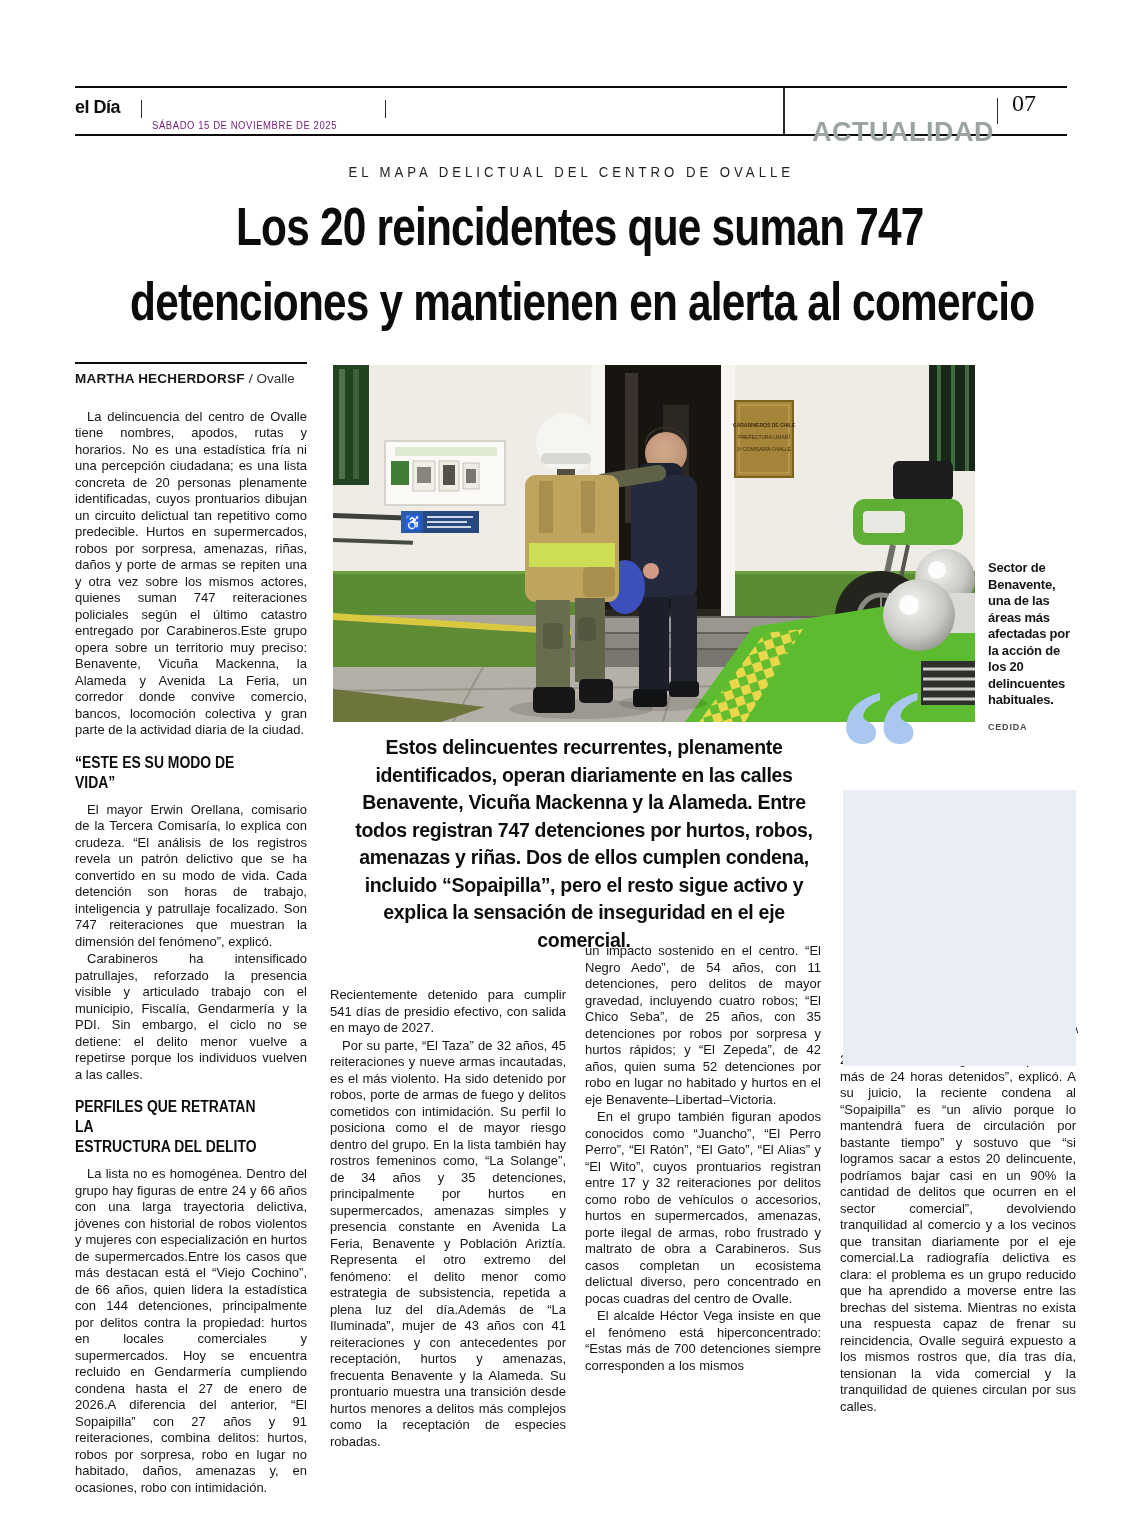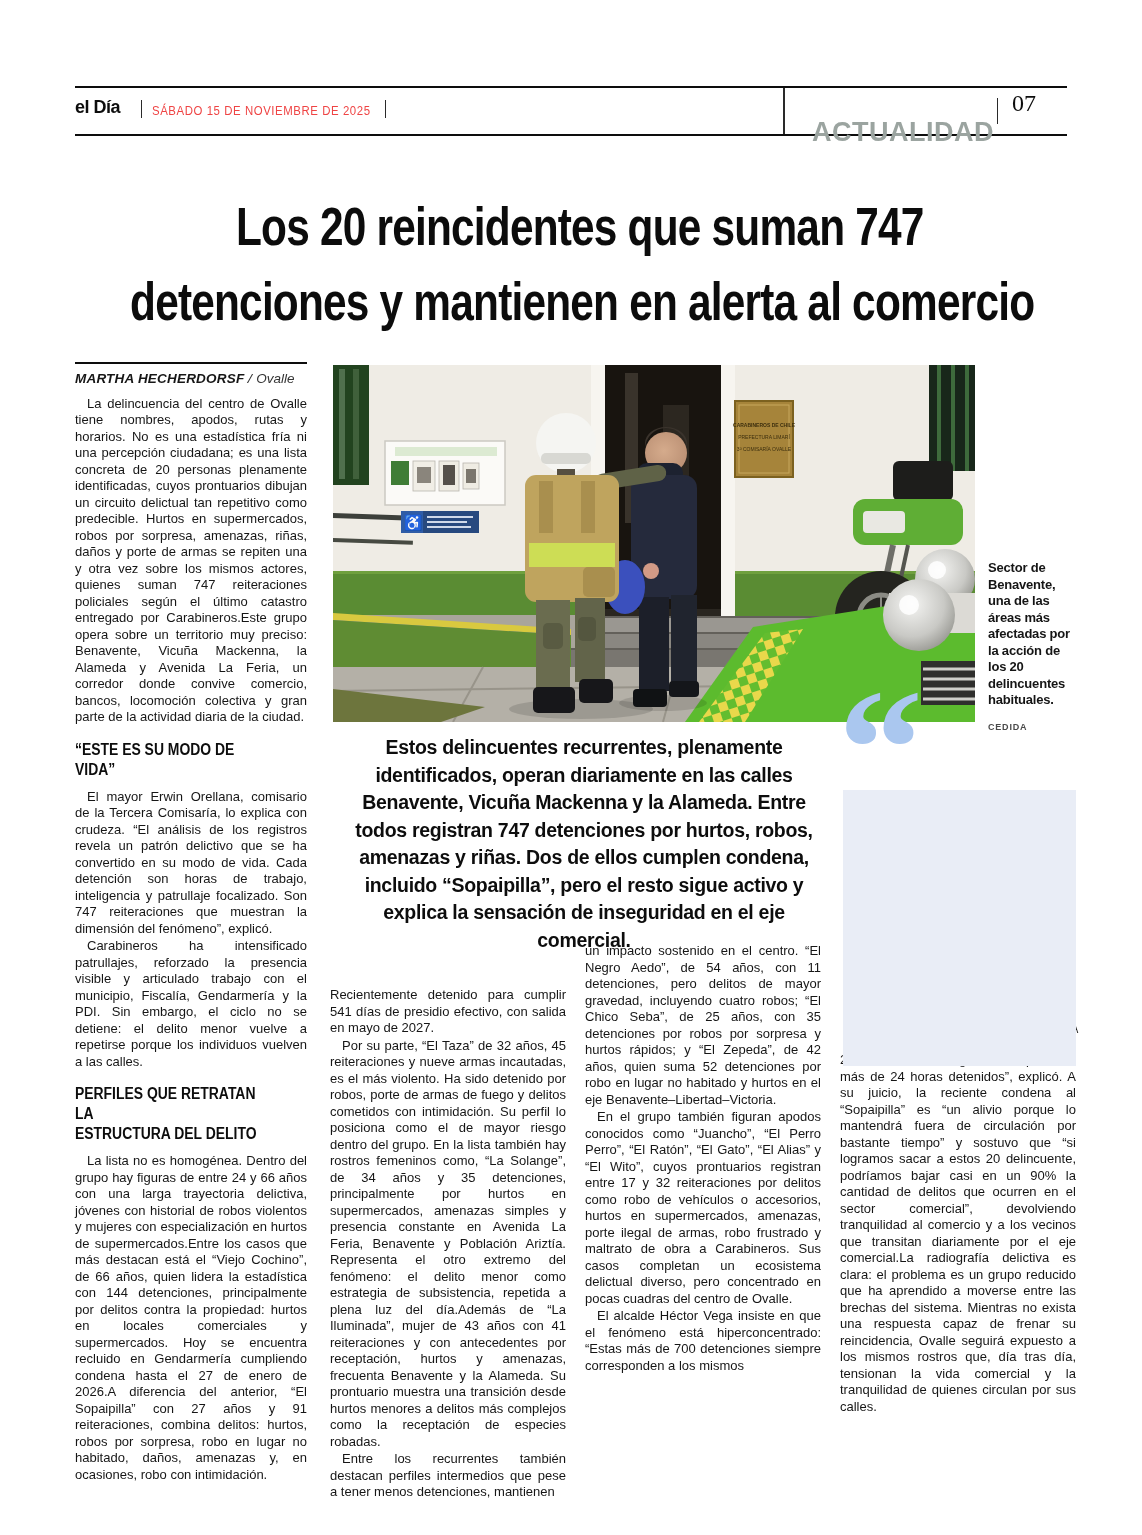--- a/index.html
+++ b/index.html
@@ -2,40 +2,40 @@
 <html lang="es"><head>
 <meta charset="utf-8">
 <style>
   html,body{margin:0;padding:0;background:#e8e8e8;}
   .page{position:relative;width:1142px;height:1535px;background:#ffffff;
         font-family:"Liberation Sans",sans-serif;color:#111;overflow:hidden;margin:0 auto;}
   .rule{position:absolute;background:#0d0d0d;}
   
   .brand{position:absolute;left:75px;top:97px;font-size:18px;font-weight:bold;letter-spacing:-0.5px;color:#0d0d0d;}
   .hdr-bar{position:absolute;width:1px;background:#2a2a2a;}
-  .hdr-date{position:absolute;left:152px;top:104px;font-size:12px;color:#ef4444;letter-spacing:0.6px;}
+  .hdr-date{position:absolute;left:152px;top:120px;font-size:10px;color:#701a75;letter-spacing:0.6px;}
   .hdr-date span{display:inline-block;transform:scaleX(.95);transform-origin:0 50%;}
   .section{position:absolute;left:812px;top:93px;font-size:27px;font-weight:bold;letter-spacing:0.5px;color:#9ba4a0;margin-top:24px;}
   .pageno{position:absolute;left:1012px;top:90px;font-family:"Liberation Serif",serif;font-size:24px;color:#0d0d0d;}
   
   .kicker{position:absolute;left:0;top:163px;width:1142px;text-align:center;font-size:15px;color:#222;}
   .kicker span{display:inline-block;transform:scaleX(.88);letter-spacing:4.5px;font-weight:500;}
   .headline{position:absolute;left:0;top:196px;width:1142px;text-align:center;color:#0c0c0c;}
   .headline .hl{display:block;line-height:62px;padding-left:17px;}
   .headline .hl span{display:inline-block;transform:scaleX(.8);transform-origin:50% 50%;
       font-size:53px;font-weight:bold;letter-spacing:-1px;white-space:nowrap;}
   
   .col{position:absolute;font-size:13px;line-height:16.5px;text-align:justify;color:#161616;}
   .col p{margin:0 0 1px 0;text-indent:12px;hyphens:auto;}
   .col p.noindent{text-indent:0;}
   .col p + p{margin-top:1px;}
   .subhead{font-weight:bold;font-size:16px;line-height:20px;margin:14px 0 9px 0;color:#0d0d0d;text-align:left;}
   .subhead span{display:inline-block;transform:scaleX(.87);transform-origin:0 50%;white-space:pre-line;letter-spacing:0;}
   .byline-rule{height:2px;background:#0d0d0d;width:232px;margin-bottom:7px;}
-  .byline{font-size:13.5px;margin-bottom:8px;text-align:left;font-style:italic;}
+  .byline{font-size:13.5px;margin-bottom:21px;text-align:left;}
   .byline .au{font-weight:bold;letter-spacing:0.2px;}
   .byline .sl{display:inline-block;transform:rotate(0deg) scaleX(1.1);margin:0 4px;color:#333;}
   .byline .loc{color:#333;}
   
   .photo{position:absolute;left:333px;top:365px;width:642px;height:357px;overflow:hidden;background:#efede7;}
   
   .caption{position:absolute;left:988px;top:560px;width:92px;font-size:13px;line-height:16.5px;
            font-weight:bold;letter-spacing:-0.2px;color:#151515;text-align:left;}
   .credit{margin-top:10px;font-size:9px;font-weight:bold;letter-spacing:0.8px;color:#4a4a4a;}
   
@@ -62,20 +62,21 @@
   <div class="hdr-bar" style="left:783px;top:88px;height:46px;width:2px;"></div>
 
   <div class="brand">el Día</div>
   <div class="hdr-bar" style="left:141px;top:100px;height:18px;"></div>
   <div class="hdr-date"><span>SÁBADO 15 DE NOVIEMBRE DE 2025</span></div>
   <div class="hdr-bar" style="left:385px;top:100px;height:18px;"></div>
   <div class="section">ACTUALIDAD</div>
   <div class="hdr-bar" style="left:997px;top:98px;height:26px;"></div>
   <div class="pageno">07</div>
 
+  <div class="kicker"><span>EL MAPA DELICTUAL DEL CENTRO DE OVALLE</span></div>
   <div class="headline">
     <span class="hl"><span>Los 20 reincidentes que suman 747</span></span>
     <span class="hl"><span>detenciones y mantienen en alerta al comercio</span></span>
   </div>
 
   <div class="col" style="left:75px;top:362px;width:232px;">
     <div class="byline-rule"></div>
     <div class="byline">
       <span class="au">MARTHA HECHERDORSF</span><span class="sl">/</span><span class="loc">Ovalle</span>
     </div>
@@ -262,21 +263,20 @@
 
   <div class="pq-box"></div>
   <div class="pq-mark">“</div>
   <div class="pq-text">El análisis de los registros revela un patrón delictivo que se ha convertido en su modo de vida. Cada detención son horas de trabajo, inteligencia y patrullaje focalizado”</div>
   <div class="pq-author"><span>MAYOR ERWIN ORELLANA</span></div>
   <div class="pq-role"><span>COMISARIO DE LA TERCERA COMISARÍA</span></div>
 
   <div class="col" style="left:330px;top:943px;width:236px;margin-top:44px;">
     <p class="noindent">Recientemente detenido para cumplir 541 días de presidio efectivo, con salida en mayo de 2027.</p>
     <p>Por su parte, “El Taza” de 32 años, 45 reiteraciones y nueve armas incautadas, es el más violento. Ha sido detenido por robos, porte de armas de fuego y delitos cometidos con intimidación. Su perfil lo posiciona como el de mayor riesgo dentro del grupo. En la lista también hay rostros femeninos como, “La Solange”, de 34 años y 35 detenciones, principalmente por hurtos en supermercados, amenazas simples y presencia constante en Avenida La Feria, Benavente y Población Ariztía. Representa el otro extremo del fenómeno: el delito menor como estrategia de subsistencia, repetida a plena luz del día.Además de “La Iluminada”, mujer de 43 años con 41 reiteraciones y con antecedentes por receptación, hurtos y amenazas, frecuenta Benavente y la Alameda. Su prontuario muestra una transición desde hurtos menores a delitos más complejos como la receptación de especies robadas.</p>
-    <p>Entre los recurrentes también destacan perfiles intermedios que pese a tener menos detenciones, mantienen</p>
   </div>
 
   <div class="col" style="left:585px;top:943px;width:236px;">
     <p class="noindent">un impacto sostenido en el centro. “El Negro Aedo”, de 54 años, con 11 detenciones, pero delitos de mayor gravedad, incluyendo cuatro robos; “El Chico Seba”, de 25 años, con 35 detenciones por robos por sorpresa y hurtos rápidos; y “El Zepeda”, de 42 años, quien suma 52 detenciones por robo en lugar no habitado y hurtos en el eje Benavente–Libertad–Victoria.</p>
     <p>En el grupo también figuran apodos conocidos como “Juancho”, “El Perro Perro”, “El Ratón”, “El Gato”, “El Alias” y “El Wito”, cuyos prontuarios registran entre 17 y 32 reiteraciones por delitos como robo de vehículos o accesorios, hurtos en supermercados, amenazas, porte ilegal de armas, robo frustrado y maltrato de obra a Carabineros. Sus casos completan un ecosistema delictual diverso, pero concentrado en pocas cuadras del centro de Ovalle.</p>
     <p>El alcalde Héctor Vega insiste en que el fenómeno está hiperconcentrado: “Estas más de 700 detenciones siempre corresponden a los mismos</p>
   </div>
 
   <div class="col" style="left:840px;top:1052px;width:236px;">
     <p class="noindent">20 delincuentes. Algunos no pasaban más de 24 horas detenidos”, explicó. A su juicio, la reciente condena al “Sopaipilla” es “un alivio porque lo mantendrá fuera de circulación por bastante tiempo” y sostuvo que “si logramos sacar a estos 20 delincuente, podríamos bajar casi en un 90% la cantidad de delitos que ocurren en el sector comercial”, devolviendo tranquilidad al comercio y a los vecinos que transitan diariamente por el eje comercial.La radiografía delictiva es clara: el problema es un grupo reducido que ha aprendido a moverse entre las brechas del sistema. Mientras no exista una respuesta capaz de frenar su reincidencia, Ovalle seguirá expuesto a los mismos rostros que, día tras día, tensionan la vida comercial y la tranquilidad de quienes circulan por sus calles.</p>

